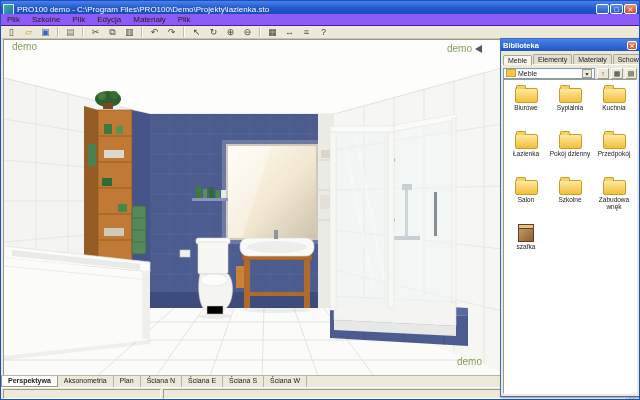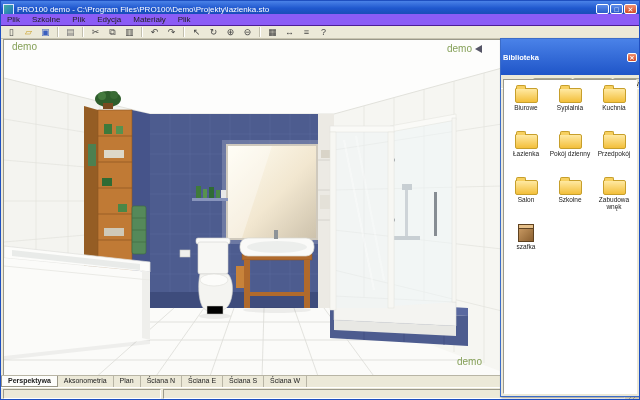--- a/index.html
+++ b/index.html
@@ -50,21 +50,21 @@
   .statuscell{height:8px;border:1px solid #9c9a8c;border-bottom-color:#fff;border-right-color:#fff;
     font-size:6.5px;color:#333;padding:0 3px;}
   #statusbar .c1{width:150px;}
   #statusbar .c2{flex:1;}
   #grip{width:10px;height:10px;background:
     repeating-linear-gradient(135deg,transparent 0 2px,#b5b29e 2px 3px);}
   
   #library{position:absolute;left:499px;top:37px;width:140px;height:359px;background:#ece9d8;
     border:1px solid #3c6cc8;box-shadow:1px 1px 2px rgba(0,0,0,.35);z-index:20;box-sizing:border-box;}
   #libtitle{height:12px;background:linear-gradient(#4a82e8,#1f55c8);display:flex;align-items:center;
-    color:#fff;font-size:7.5px;font-weight:bold;padding:12px 2px;}
+    color:#fff;font-size:7.5px;font-weight:bold;padding:0 2px;}
   #libtitle span{flex:1;}
   #libclose{width:10px;height:9px;background:linear-gradient(#ef9070,#d14a28);border:1px solid #fff;
     border-radius:2px;color:#fff;font-size:6px;line-height:8px;text-align:center;box-sizing:border-box;}
   #libtabs{display:flex;align-items:flex-end;height:12px;padding:1px 2px 0 2px;font-size:7px;color:#222;}
   .libtab{padding:1px 4px;border:1px solid #a8a590;border-bottom:none;border-radius:2px 2px 0 0;
     background:#e2dfcd;margin-right:1px;}
   .libtab.active{background:#f6f5ef;position:relative;top:1px;}
   #libtools{height:14px;display:flex;align-items:center;gap:2px;padding:1px 2px;border-top:1px solid #fff;}
   #libdrop{flex:1;height:11px;background:#fff;border:1px solid #7f9db9;display:flex;align-items:center;
     font-size:7px;color:#222;padding:0 2px;gap:2px;box-sizing:border-box;}

